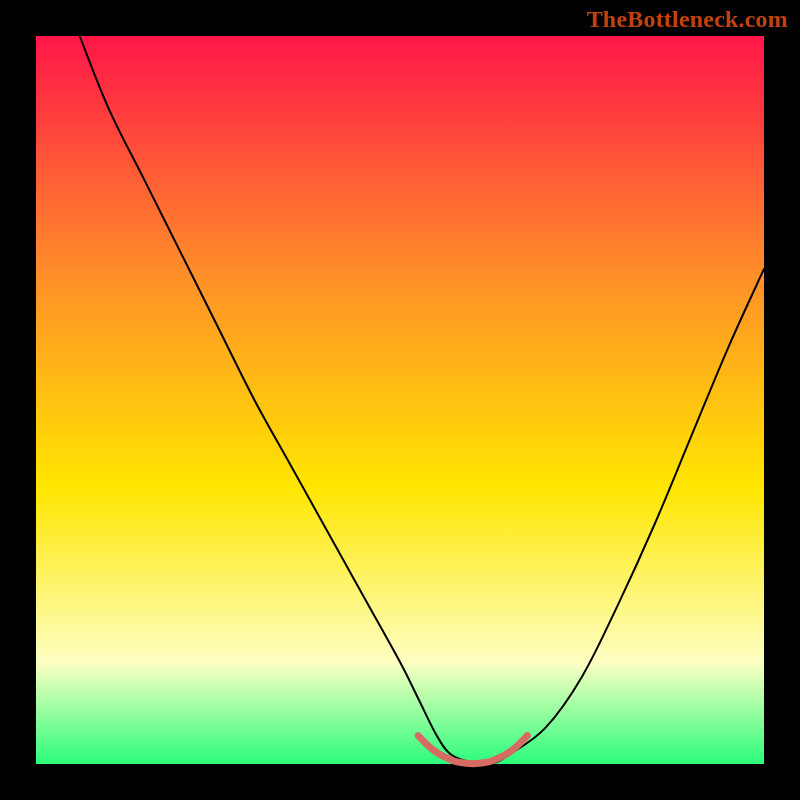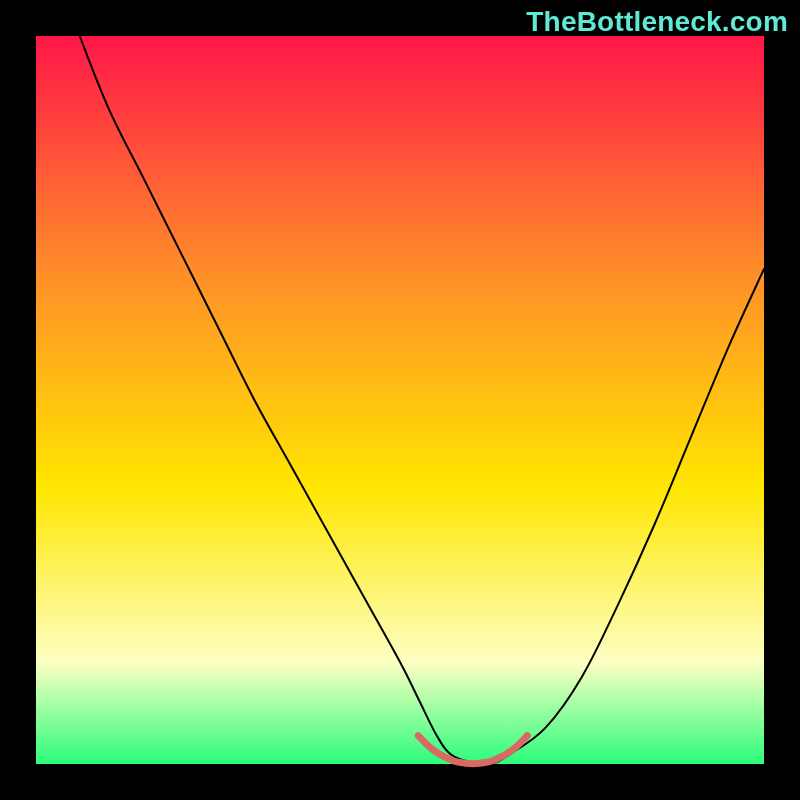--- a/index.html
+++ b/index.html
@@ -6,24 +6,24 @@
   html, body { width: 800px; height: 800px; overflow: hidden; background: #000; }
   .chart-container {
     position: relative;
     width: 800px;
     height: 800px;
   }
   .watermark {
     position: absolute;
     top: 6px;
     right: 12px;
-    font-family: Liberation Sans, sans-serif;
-    font-size: 28px;
+    font-family: Liberation Serif, serif;
+    font-size: 24px;
     font-weight: bold;
-    color: #5eead4;
+    color: #c2410c;
     letter-spacing: 0.2px;
     z-index: 10;
   }
   svg { display: block; }
 </style>
 </head>
 <body>
 
 <div class="chart-container">
   <div class="watermark">TheBottleneck.com</div>

